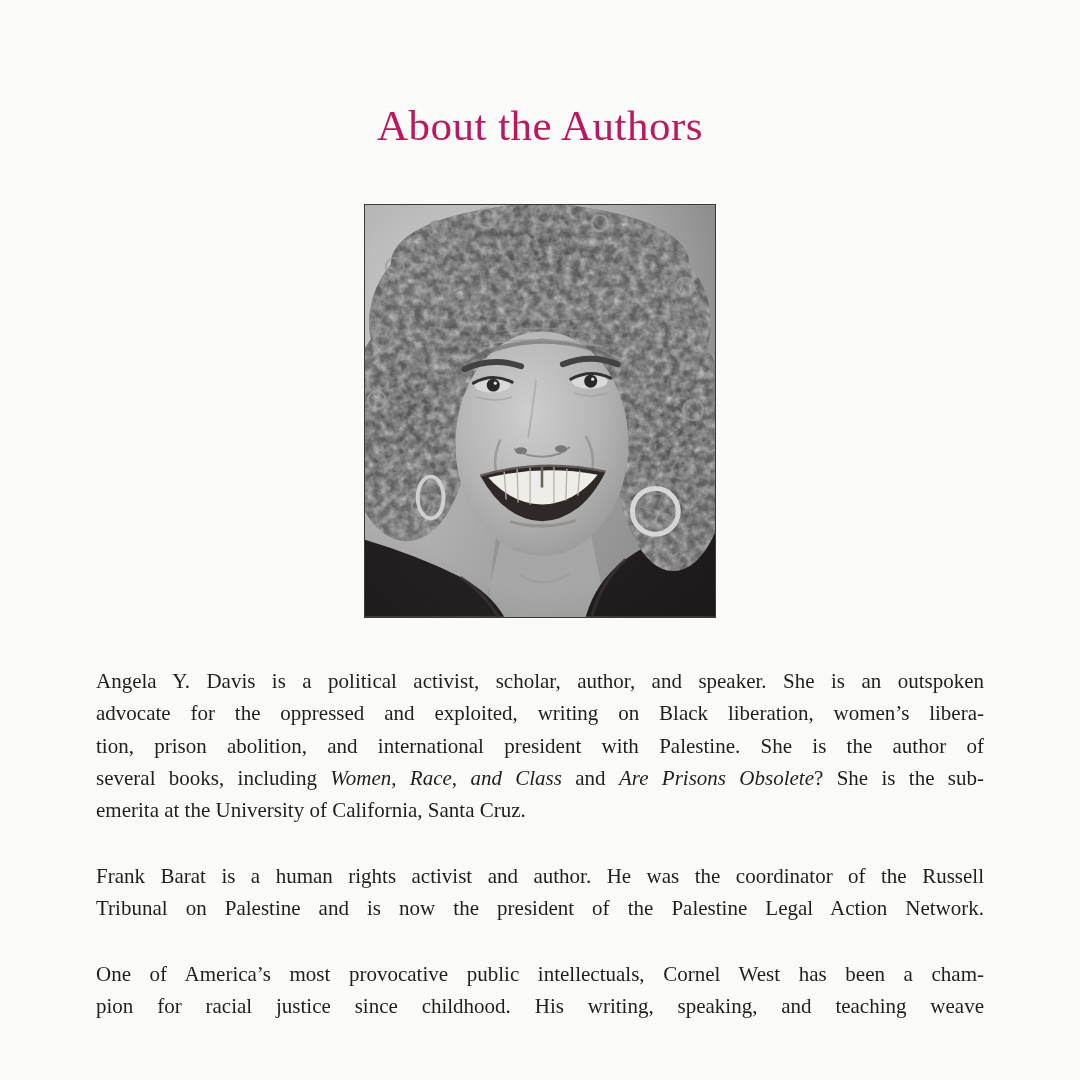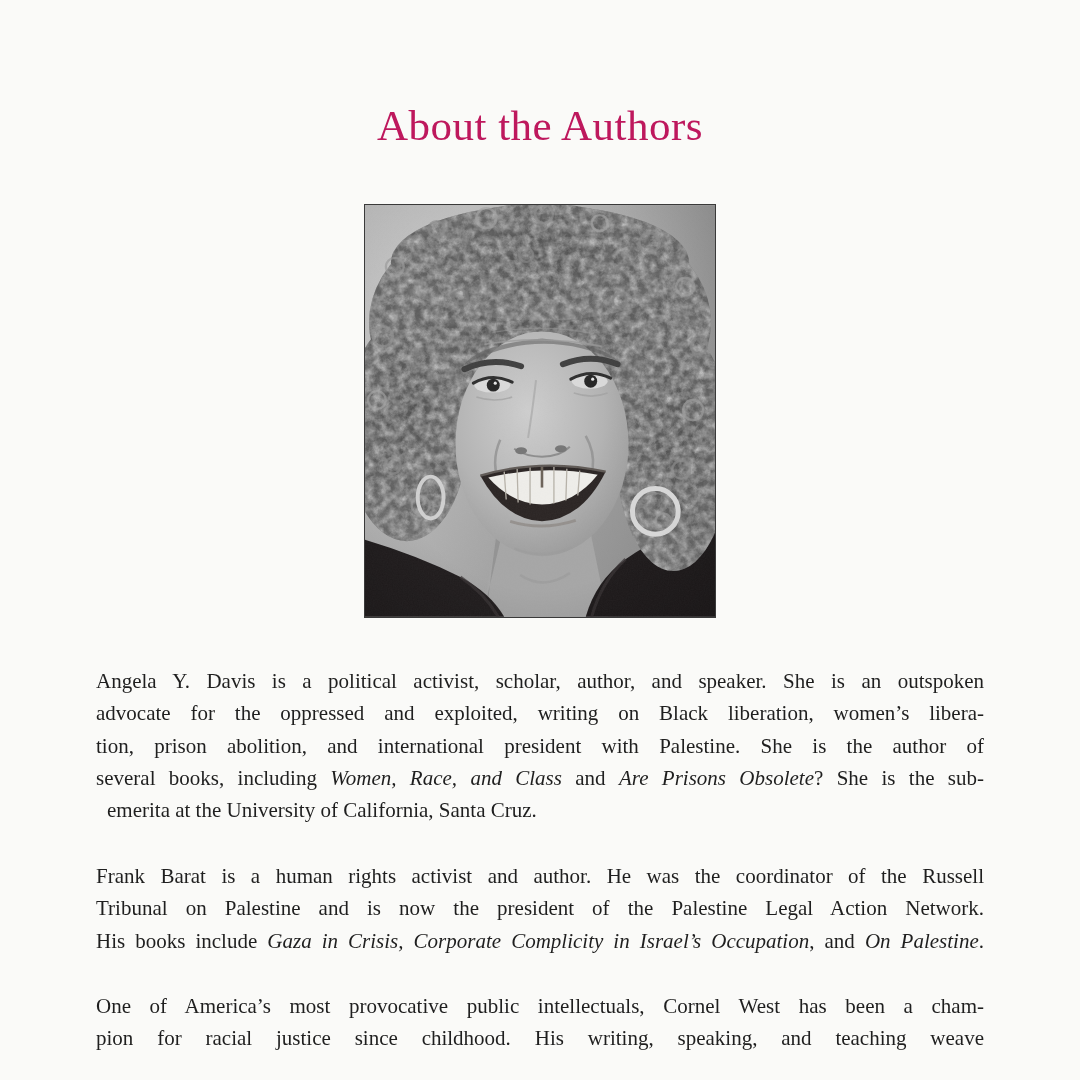--- a/index.html
+++ b/index.html
@@ -34,21 +34,21 @@
   }
   .para { margin: 0 0 33px 0; }
   .line {
     line-height: 32.4px;
     height: 32.4px;
     text-align: justify;
     overflow: hidden;
     white-space: normal;
   }
   .line::after { content: ""; display: inline-block; width: 100%; height: 0; }
-  .line.last { text-align: left; margin-left: 11px; }
+  .line.last { text-align: left; }
   .line.last::after { content: none; }
   .line em { font-style: italic; }
 </style>
 </head>
 <body>
 
 <h1 class="page-title">About the Authors</h1>
 
 <div class="photo-frame" role="img" aria-label="Black-and-white portrait photograph of Angela Y. Davis smiling, with natural curly hair, hoop earrings, and a dark top">
   <svg viewBox="0 0 352 414" aria-hidden="true">
@@ -185,19 +185,18 @@
     <div class="para">
       <div class="line"><span>Angela Y. Davis is a political activist, scholar, author, and speaker. She is an outspoken</span></div>
       <div class="line"><span>advocate for the oppressed and exploited, writing on Black liberation, women’s libera-</span></div>
       <div class="line"><span>tion, prison abolition, and international president with Palestine. She is the author of</span></div>
       <div class="line"><span>several books, including </span><em>Women, Race, and Class</em><span> and </span><em>Are Prisons Obsolete</em><span>? She is the sub-</span></div>
       <div class="line last"><span>emerita at the University of California, Santa Cruz.</span></div>
     </div>
     <div class="para">
       <div class="line"><span>Frank Barat is a human rights activist and author. He was the coordinator of the Russell</span></div>
       <div class="line"><span>Tribunal on Palestine and is now the president of the Palestine Legal Action Network.</span></div>
-      <div class="line"><span>His books include </span><em>Gaza in Crisis, Corporate Complicity in Israel’s Occupation</em><span>, and </span><em>On Palestine</em><span>.</span></div>
     </div>
     <div class="para">
       <div class="line"><span>One of America’s most provocative public intellectuals, Cornel West has been a cham-</span></div>
       <div class="line"><span>pion for racial justice since childhood. His writing, speaking, and teaching weave</span></div>
     </div>
   </div>
 
 </body></html>

